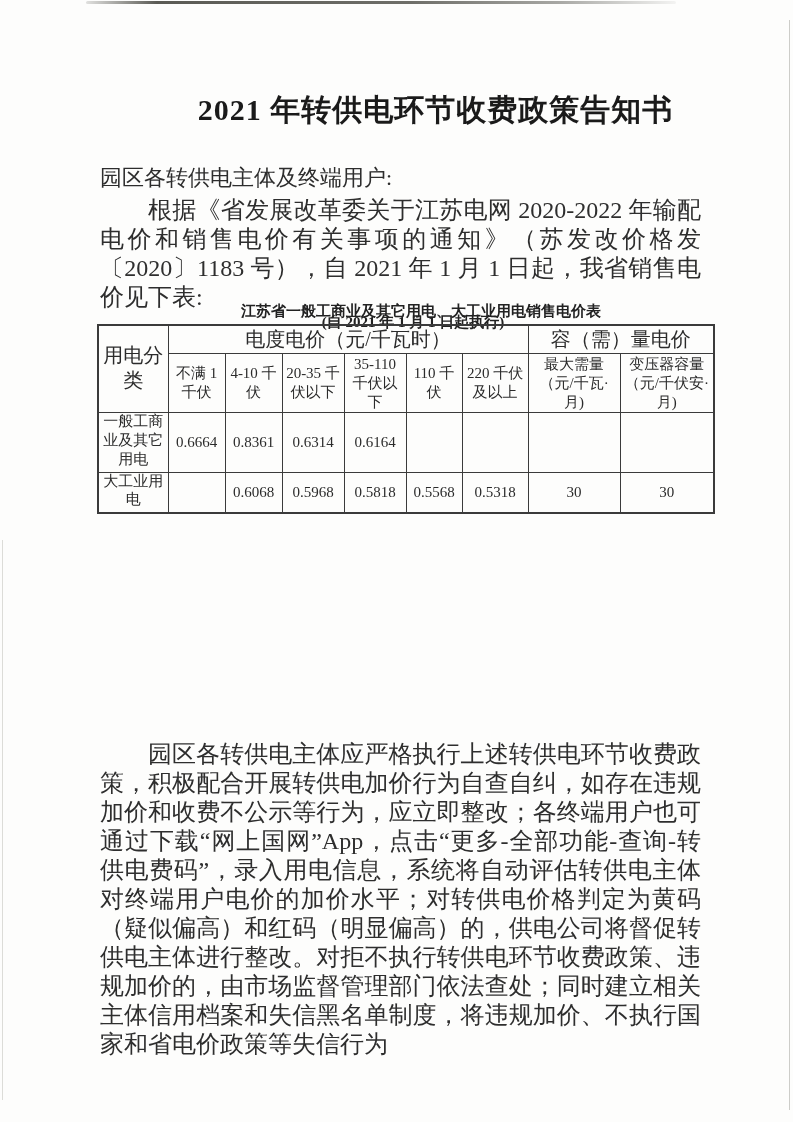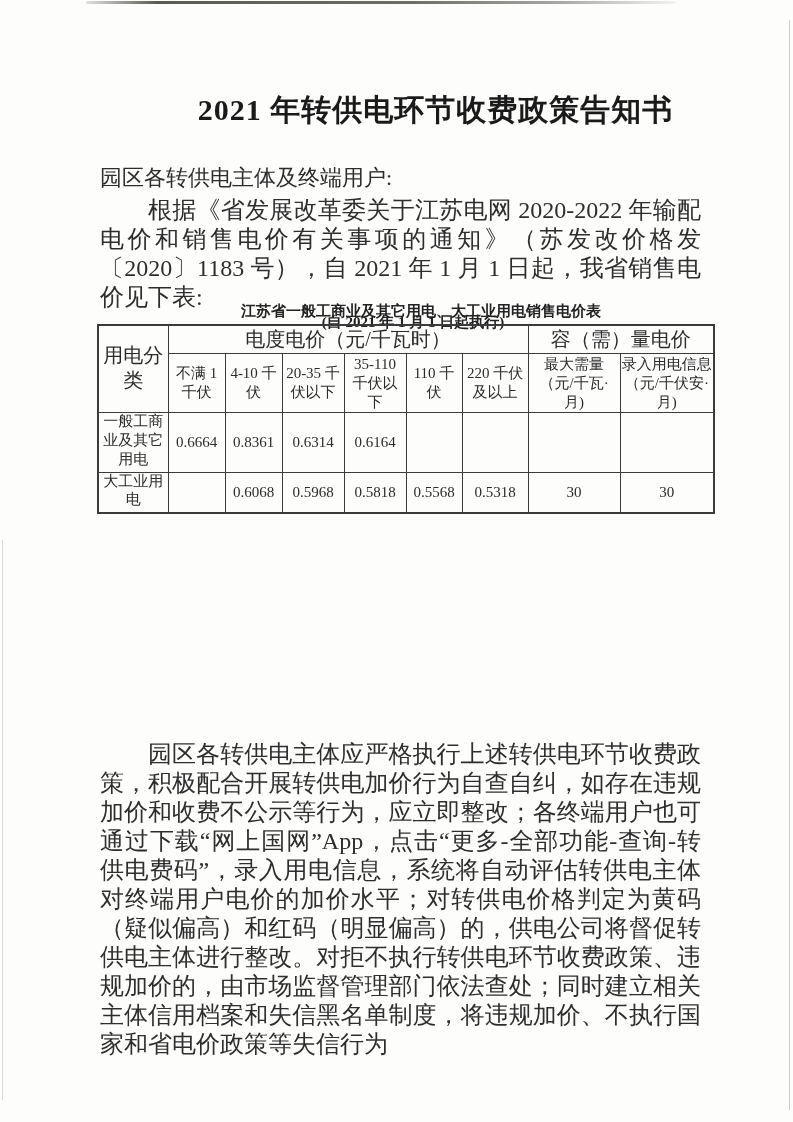--- a/index.html
+++ b/index.html
@@ -132,21 +132,21 @@
         <th colspan="2">容（需）量电价</th>
       </tr>
       <tr class="sub-row">
         <th>不满 1 千伏</th>
         <th>4-10 千伏</th>
         <th>20-35 千伏以下</th>
         <th>35-110 千伏以下</th>
         <th>110 千伏</th>
         <th>220 千伏及以上</th>
         <th>最大需量（元/千瓦·月)</th>
-        <th>录入用电信息（元/千伏安·月)</th>
+        <th>变压器容量（元/千伏安·月)</th>
       </tr>
       <tr class="row-general">
         <td class="cat-cell">一般工商业及其它用电</td>
         <td>0.6664</td>
         <td>0.8361</td>
         <td>0.6314</td>
         <td>0.6164</td>
         <td></td>
         <td></td>
         <td></td>

